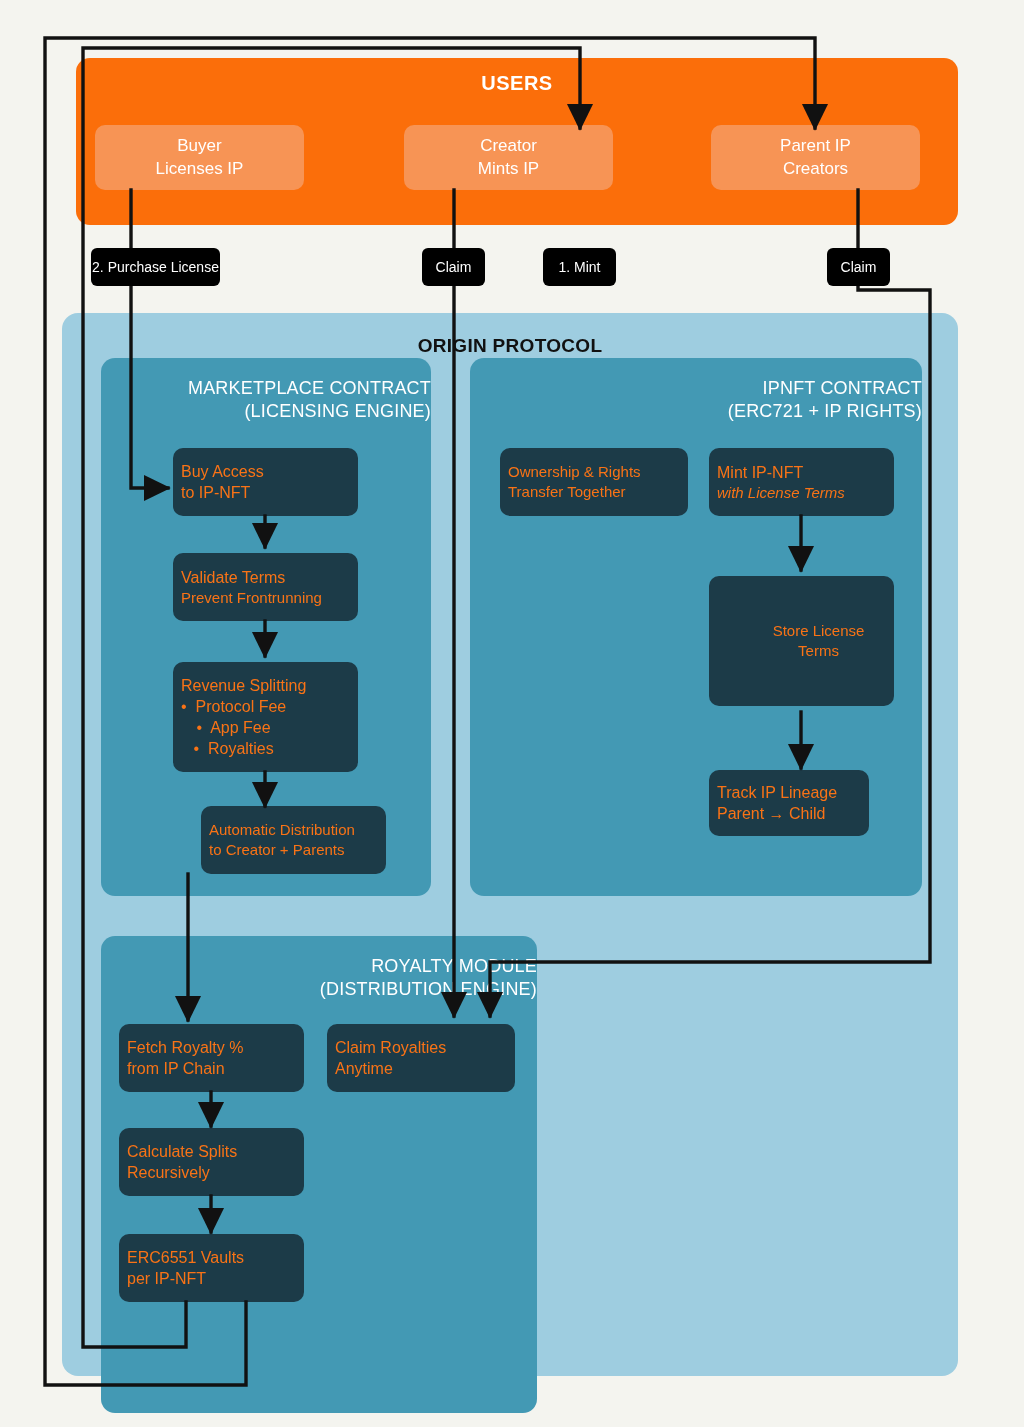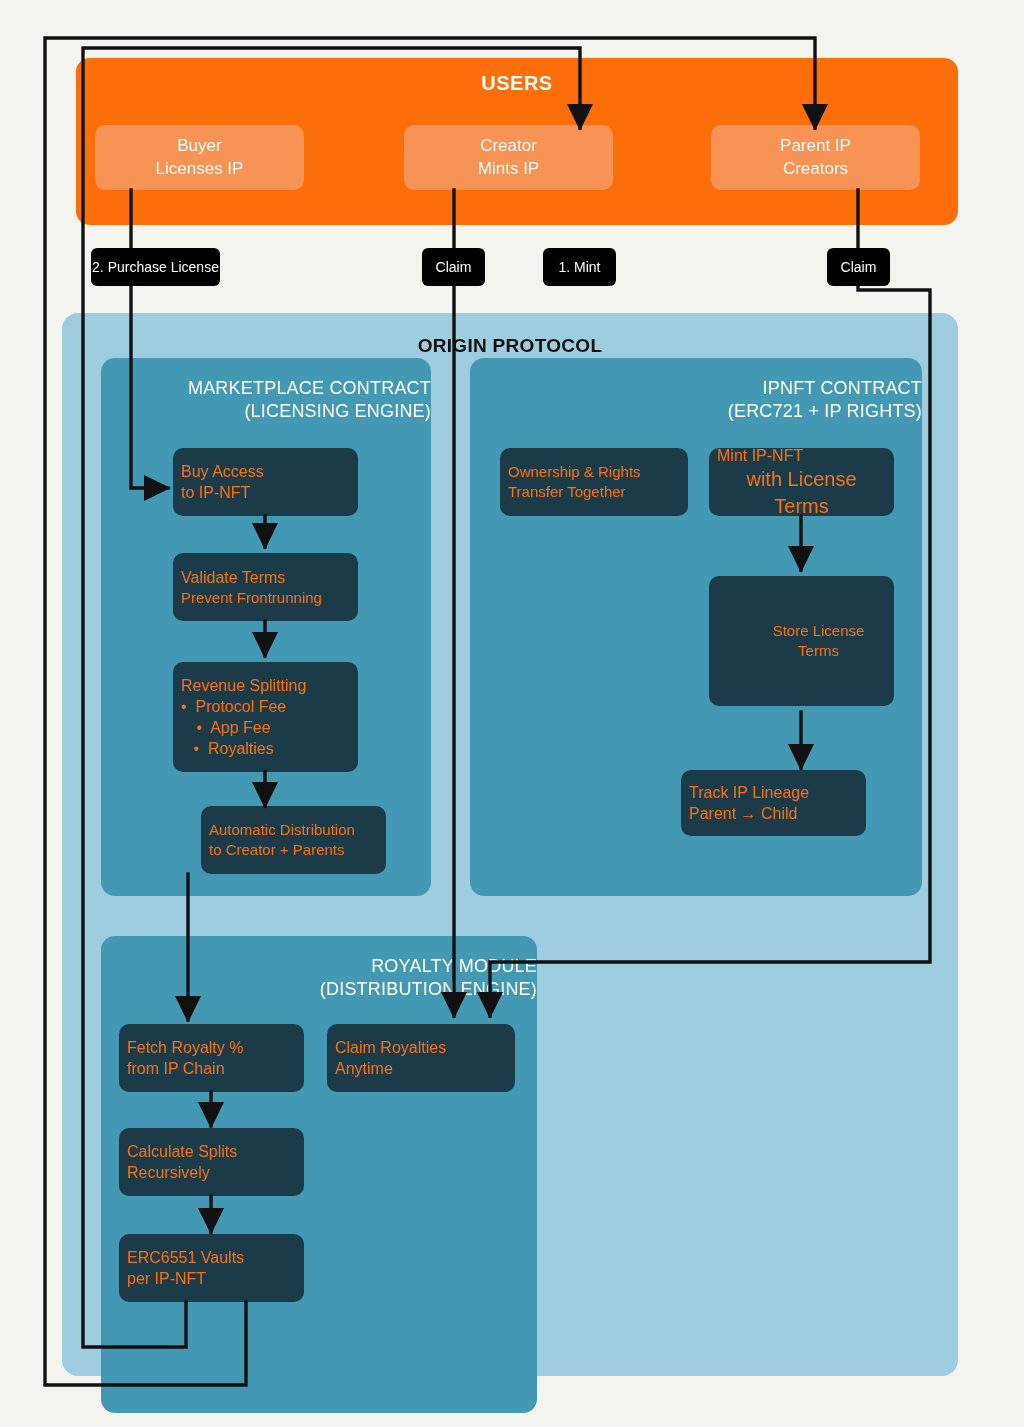--- a/index.html
+++ b/index.html
@@ -171,28 +171,28 @@
     </div>
   </div>
 
   <div class="node" style="left:500px;top:448px;width:188px;height:68px;font-size:15px;">
     <span>Ownership &amp; Rights</span>
     <span>Transfer Together</span>
   </div>
 
   <div class="node" style="left:709px;top:448px;width:185px;height:68px;">
     <span>Mint IP-NFT</span>
-    <span style="font-size:20px;">with License Terms</span>
+    <span style="font-size:15px;font-style:italic;">with License Terms</span>
   </div>
 
   <div class="node" style="left:709px;top:576px;width:185px;height:130px;padding-left:42px;">
     <span style="font-size:15px;">Store License Terms</span>
   </div>
 
-  <div class="node" style="left:681px;top:770px;width:185px;height:66px;">
+  <div class="node" style="left:709px;top:770px;width:160px;height:66px;">
     <span>Track IP Lineage</span>
     <span>Parent → Child</span>
   </div>
 
   <div class="sub-panel" id="panel-royalty">
     <div class="panel-title" style="top:19px;">
       <span>ROYALTY MODULE</span><br>
       <span>(DISTRIBUTION ENGINE)</span>
     </div>
   </div>

